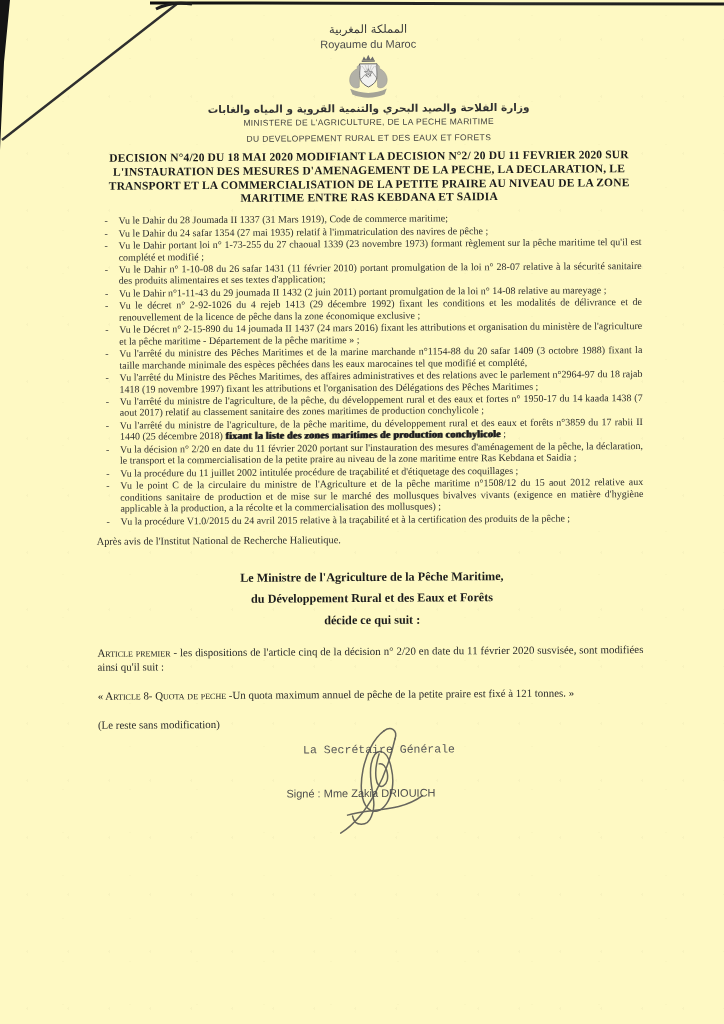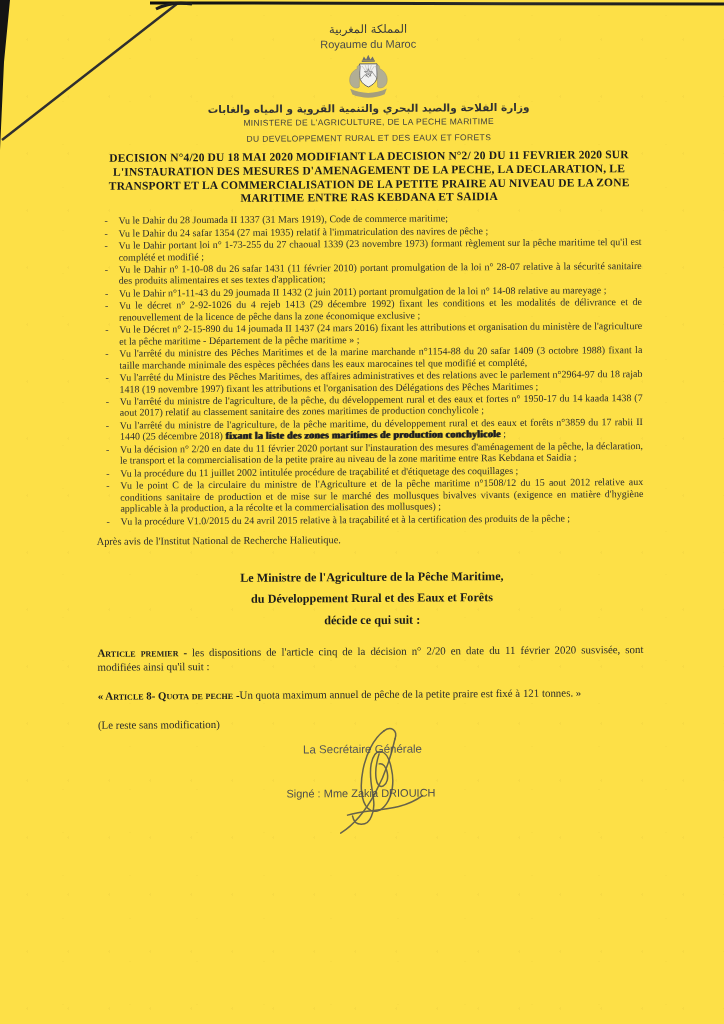--- a/index.html
+++ b/index.html
@@ -1,18 +1,18 @@
 <!DOCTYPE html>
 <html><head>
 <meta charset="utf-8">
 <style>
   html,body{margin:0;padding:0;background:#e8e8e8;}
   .page{
     position:relative;width:724px;height:1024px;margin:0 auto;
-    background:#fde047;overflow:hidden;
+    background:#fef9c3;overflow:hidden;
     font-family:"Liberation Serif",serif;color:#2f2f2f;
   }
   .page::after{ 
     content:"";position:absolute;inset:0;pointer-events:none;opacity:.55;
     background-image:
       radial-gradient(rgba(0,0,0,.045) 1px, transparent 1px),
       radial-gradient(rgba(0,0,0,.03) 1px, transparent 1px);
     background-size:41px 57px,67px 43px;
     background-position:7px 11px,29px 37px;
   }
@@ -41,24 +41,24 @@
   .visas li{position:relative;padding-left:15px;margin:0 0 1px 0;}
   .visas li::before{content:"-";position:absolute;left:1px;top:0;color:#3a3a3a;}
   .smear{font-weight:bold;color:#1f1f1f;letter-spacing:.25px;
     text-shadow:.8px 0 0 #2a2a2a,-.5px .4px 0 rgba(40,40,40,.55);}
   .apres{margin:9px 0 0 0;font-size:10.4px;color:#2e2e2e;}
   .decree-heading{margin:22px auto 0;text-align:center;font-weight:bold;
     font-size:12.2px;line-height:21.5px;color:#1c1c1c;}
   .para{margin:9px 0 0 0;width:546px;font-size:10.9px;line-height:13.6px;
     text-align:justify;color:#2b2b2b;}
   .para.art5{margin-top:15px;}
-  .label-sc{font-variant:small-caps;font-weight:bold;color:#1d1d1d;}
+  .label-sc{font-variant:small-caps;font-weight:normal;color:#1d1d1d;}
   .reste{margin:9px 0 0 0;font-size:10.9px;color:#2b2b2b;}
   .signataire{position:absolute;left:300px;top:743px;
-    font-family:Liberation Sans, sans-serif;font-size:11.5px;color:#565656;}
+    font-family:Liberation Mono, monospace;font-size:11.5px;color:#565656;}
   .signe-line{position:absolute;left:283px;top:787px;
     font-family:"Liberation Sans",sans-serif;font-size:11px;color:#4d4d4d;}
   .signature-svg{position:absolute;left:318px;top:724px;z-index:2;}
 </style>
 </head>
 <body>
 
 <div class="page">
 
   <div class="top-scan-line"></div>

